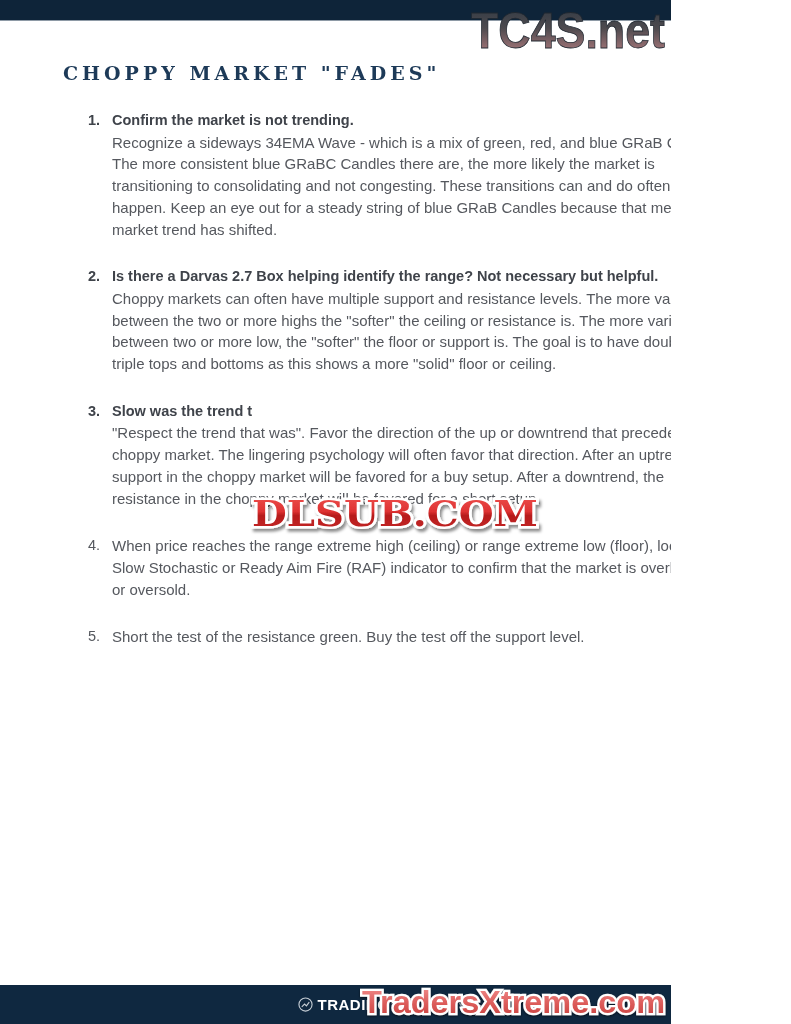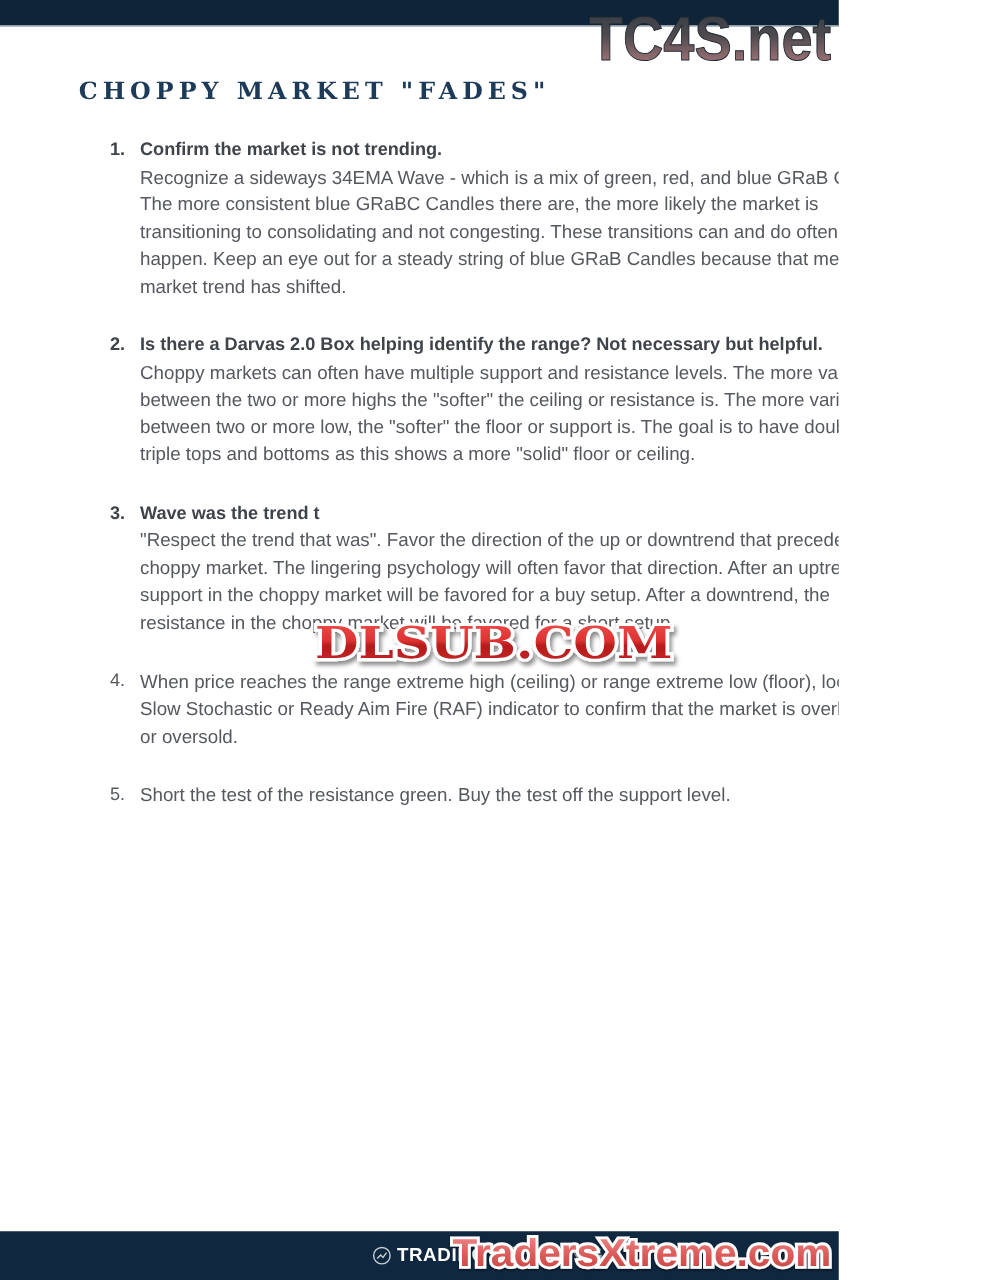--- a/index.html
+++ b/index.html
@@ -77,29 +77,29 @@
         <div class="num">1.</div>
         <div class="itxt">
           <div class="ihead">Confirm the market is not trending.</div>
           <div class="ibody">Recognize a sideways 34EMA Wave - which is a mix of green, red, and blue GRaB Candles. The more consistent blue GRaBC Candles there are, the more likely the market is transitioning to consolidating and not congesting. These transitions can and do often happen. Keep an eye out for a steady string of blue GRaB Candles because that means the market trend has shifted.</div>
         </div>
       </div>
 
       <div class="list-item">
         <div class="num">2.</div>
         <div class="itxt">
-          <div class="ihead">Is there a Darvas 2.0 Box helping identify the range? Not necessary but helpful.</div>
+          <div class="ihead">Is there a Darvas 2.7 Box helping identify the range? Not necessary but helpful.</div>
           <div class="ibody">Choppy markets can often have multiple support and resistance levels. The more variance between the two or more highs the "softer" the ceiling or resistance is. The more variance between two or more low, the "softer" the floor or support is. The goal is to have double and triple tops and bottoms as this shows a more "solid" floor or ceiling.</div>
         </div>
       </div>
 
       <div class="list-item">
         <div class="num">3.</div>
         <div class="itxt">
-          <div class="ihead">Wave was the trend t</div>
+          <div class="ihead">Slow was the trend t</div>
           <div class="ibody">"Respect the trend that was". Favor the direction of the up or downtrend that preceded the choppy market. The lingering psychology will often favor that direction. After an uptrend, the support in the choppy market will be favored for a buy setup. After a downtrend, the resistance in the choppy market will be favored for a short setup.</div>
         </div>
       </div>
 
       <div class="list-item plain">
         <div class="num">4.</div>
         <div class="itxt">
           <div class="ihead"></div>
           <div class="ibody">When price reaches the range extreme high (ceiling) or range extreme low (floor), look at the Slow Stochastic or Ready Aim Fire (RAF) indicator to confirm that the market is overbought or oversold.</div>
         </div>

